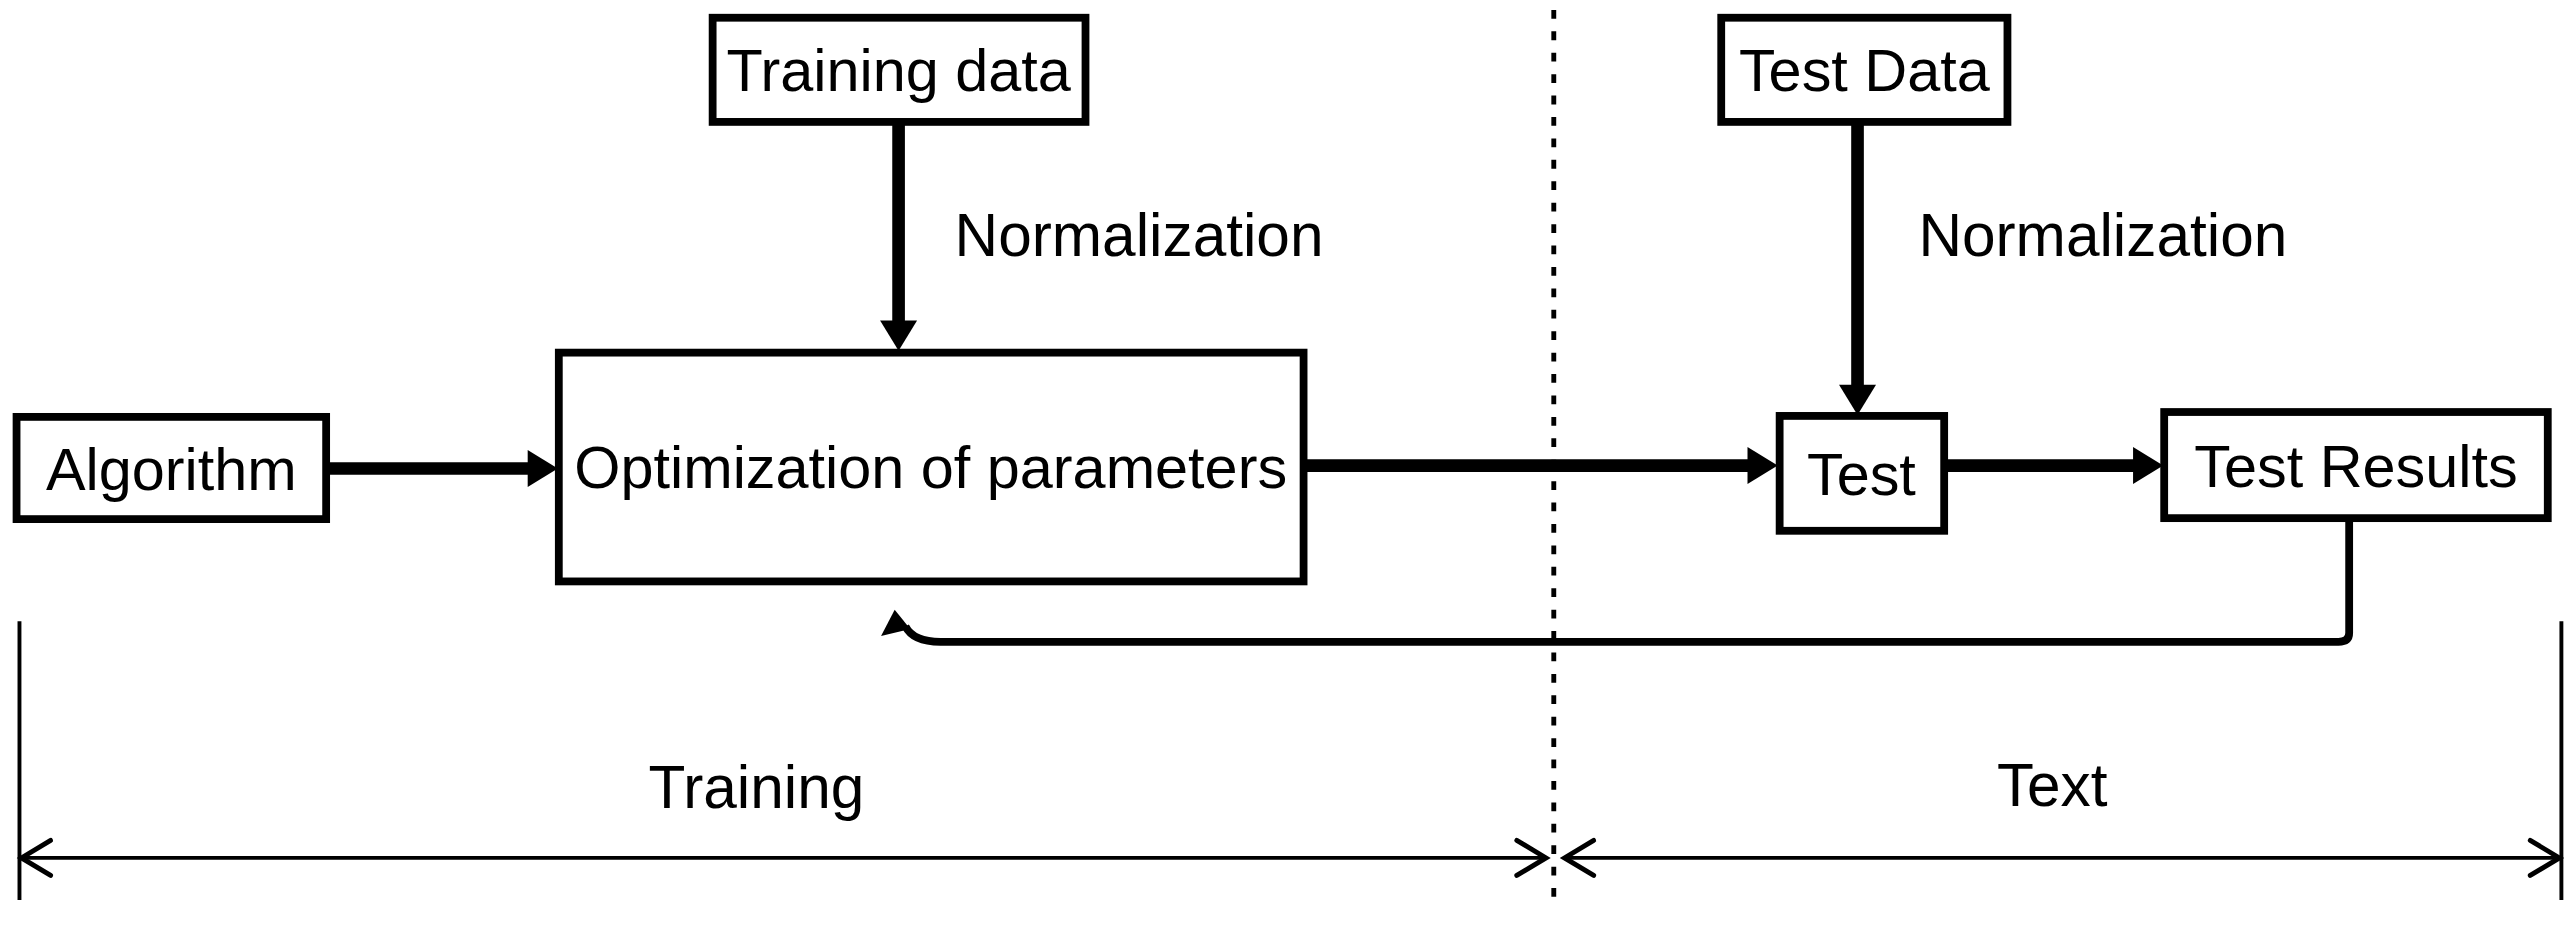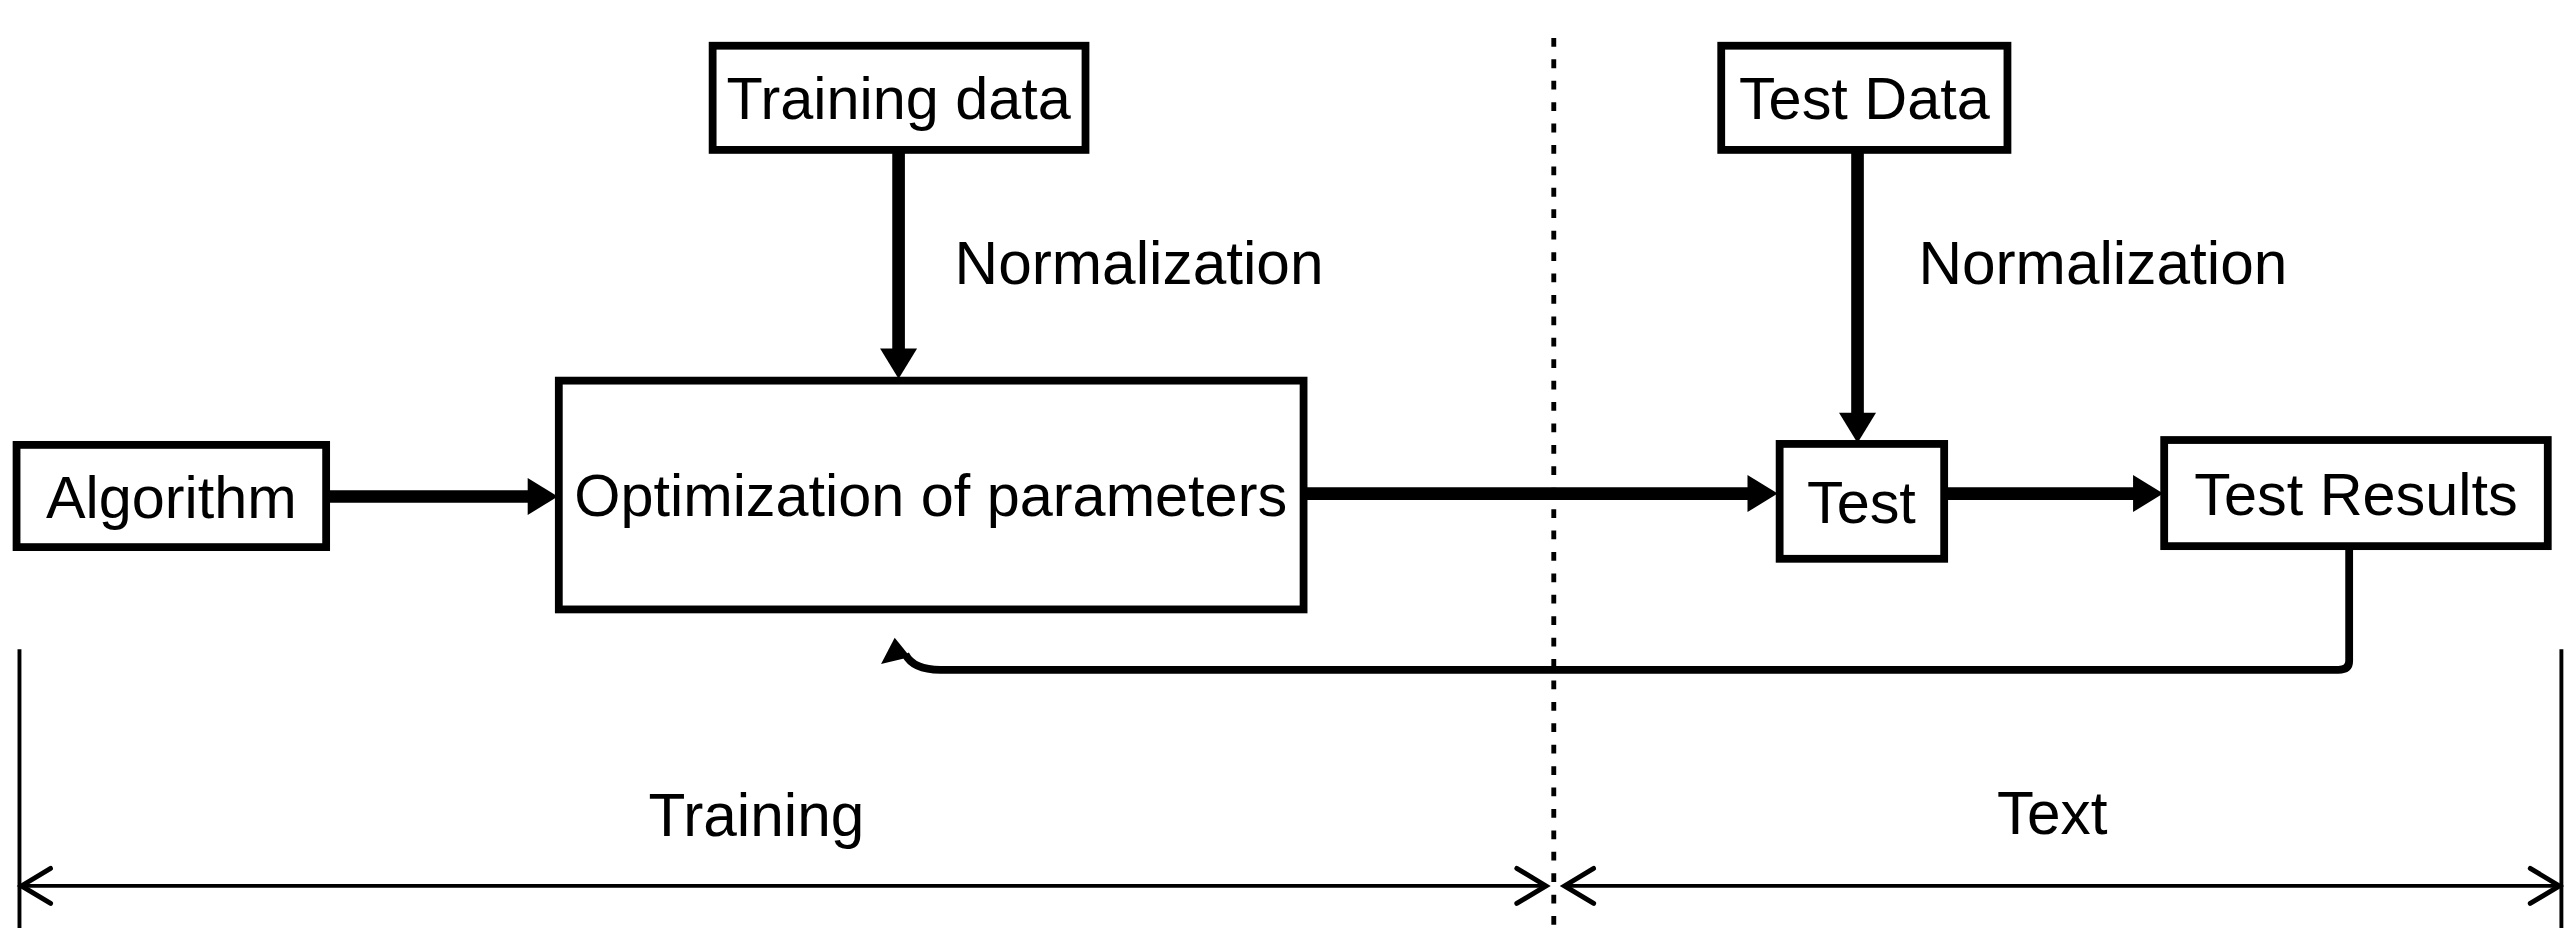--- a/index.html
+++ b/index.html
@@ -6,21 +6,20 @@
     margin: 0;
     padding: 0;
     background: #ffffff;
   }
   .page {
     position: relative;
     width: 2576px;
     height: 900px;
     background: #ffffff;
     font-family: "Liberation Sans", sans-serif;
-    margin-top: 28px;
   }
   svg { display: block; }
   text {
     font-family: "Liberation Sans", sans-serif;
     fill: #000000;
   }
   .node-label { font-size: 61px; }
   .float-label { font-size: 62px; }
   .node-box {
     fill: #ffffff;

